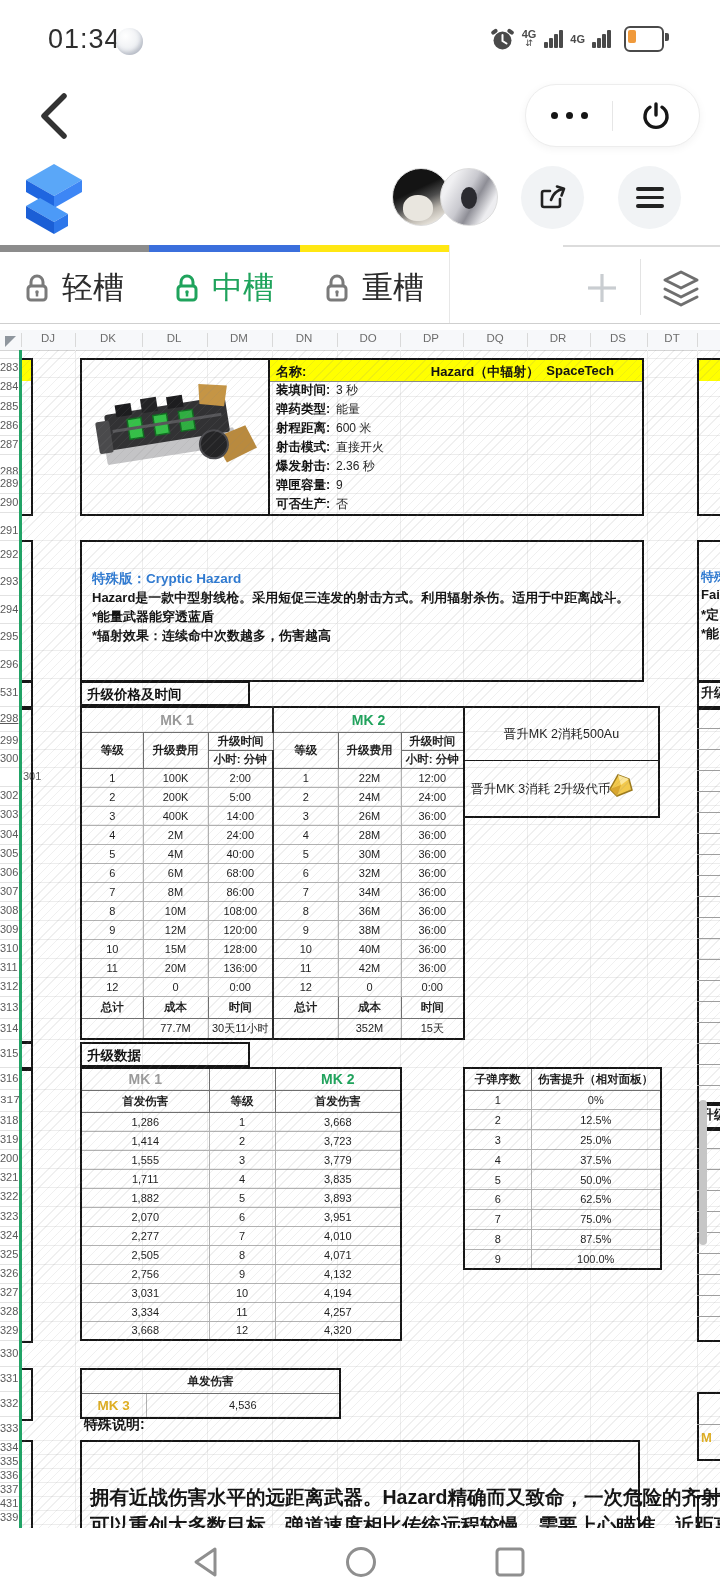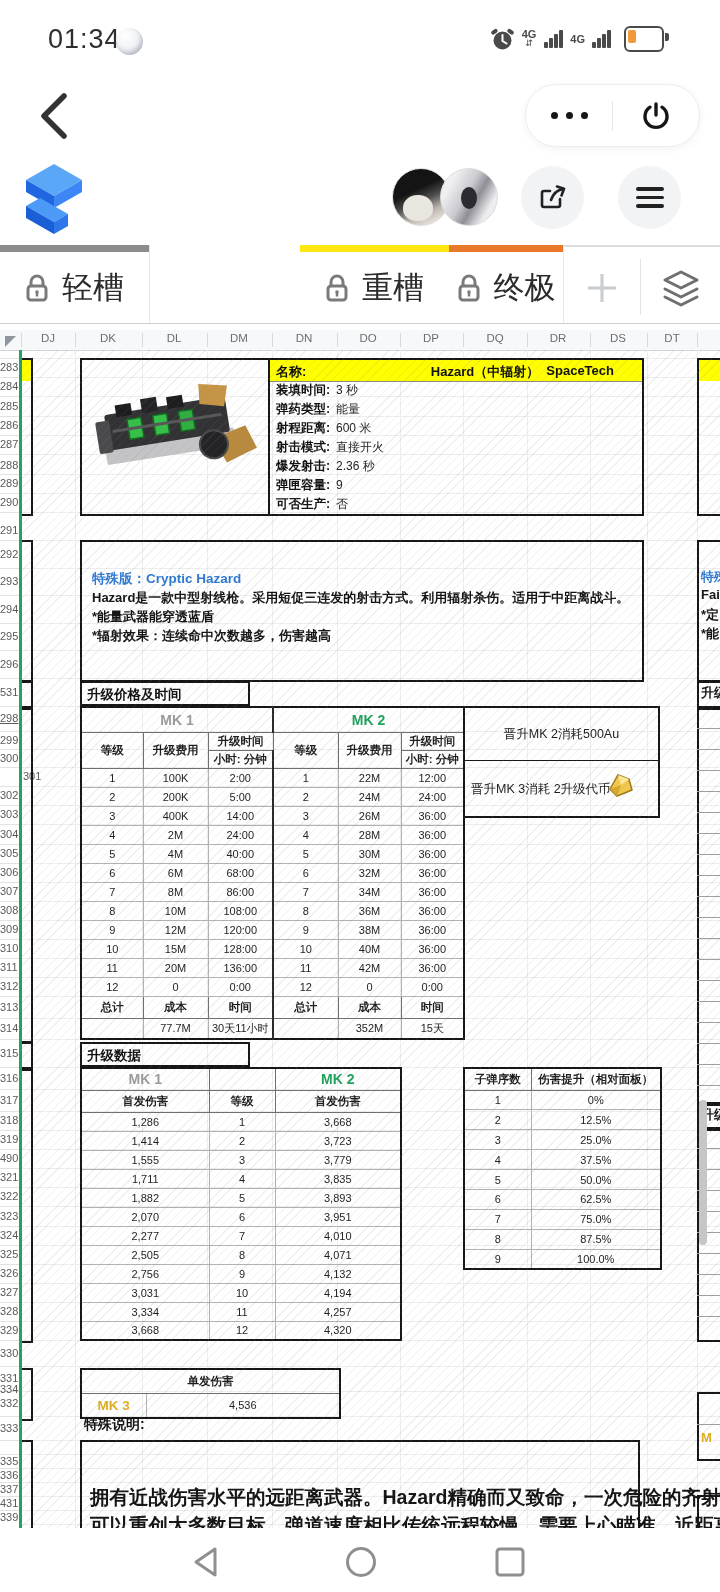--- a/index.html
+++ b/index.html
@@ -252,42 +252,42 @@
         <div class="inner">
           <svg width="24" height="28" viewBox="0 0 24 28">
             <path d="M6 12 V8 a6 6 0 0 1 12 0 v4" stroke="#7a7a7a" stroke-width="3" fill="none"></path>
             <rect x="3" y="12" width="18" height="14" rx="3" stroke="#7a7a7a" stroke-width="3" fill="none"></rect>
             <circle cx="12" cy="18" r="1.8" fill="#7a7a7a"></circle>
             <line x1="12" y1="19" x2="12" y2="22.5" stroke="#7a7a7a" stroke-width="2.5"></line>
           </svg>
           <span class="lbl">轻槽</span>
         </div>
       </div>
+      <div class="tab active" style="left: 149px; width: 151px;">
+        <i class="strip" style="background: rgb(59, 111, 220);"></i>
+        <div class="inner">
+          <svg width="24" height="28" viewBox="0 0 24 28">
+            <path d="M6 12 V8 a6 6 0 0 1 12 0 v4" stroke="#1fa35c" stroke-width="3" fill="none"></path>
+            <rect x="3" y="12" width="18" height="14" rx="3" stroke="#1fa35c" stroke-width="3" fill="none"></rect>
+            <circle cx="12" cy="18" r="1.8" fill="#1fa35c"></circle>
+            <line x1="12" y1="19" x2="12" y2="22.5" stroke="#1fa35c" stroke-width="2.5"></line>
+          </svg>
+          <span class="lbl">中槽</span>
+        </div>
+      </div>
       <div class="tab" style="left: 300px; width: 149px;">
         <i class="strip" style="background: rgb(255, 231, 19);"></i>
         <div class="inner">
           <svg width="24" height="28" viewBox="0 0 24 28">
             <path d="M6 12 V8 a6 6 0 0 1 12 0 v4" stroke="#7a7a7a" stroke-width="3" fill="none"></path>
             <rect x="3" y="12" width="18" height="14" rx="3" stroke="#7a7a7a" stroke-width="3" fill="none"></rect>
             <circle cx="12" cy="18" r="1.8" fill="#7a7a7a"></circle>
             <line x1="12" y1="19" x2="12" y2="22.5" stroke="#7a7a7a" stroke-width="2.5"></line>
           </svg>
           <span class="lbl">重槽</span>
-        </div>
-      </div>
-      <div class="tab" style="left: 449px; width: 114px;">
-        <i class="strip" style="background: rgb(232, 121, 42);"></i>
-        <div class="inner">
-          <svg width="24" height="28" viewBox="0 0 24 28">
-            <path d="M6 12 V8 a6 6 0 0 1 12 0 v4" stroke="#7a7a7a" stroke-width="3" fill="none"></path>
-            <rect x="3" y="12" width="18" height="14" rx="3" stroke="#7a7a7a" stroke-width="3" fill="none"></rect>
-            <circle cx="12" cy="18" r="1.8" fill="#7a7a7a"></circle>
-            <line x1="12" y1="19" x2="12" y2="22.5" stroke="#7a7a7a" stroke-width="2.5"></line>
-          </svg>
-          <span class="lbl">终极</span>
         </div>
       </div>
     </div>
 
   <div class="sheet">
     <div class="col-header" id="colHeader">
       <i class="corner-tri"></i>
     <span class="col-letter" style="left: 48px;">DJ</span>
         <span class="col-letter" style="left: 108px;">DK</span>
         <span class="col-letter" style="left: 174px;">DL</span>
@@ -316,21 +316,21 @@
         <div class="row-num" style="top: 28px; height: 19px; line-height: 19px;">283</div>
         <i class="row-line" style="top: 28px;"></i>
         <div class="row-num" style="top: 47px; height: 19px; line-height: 19px;">284</div>
         <i class="row-line" style="top: 47px;"></i>
         <div class="row-num" style="top: 66px; height: 20px; line-height: 20px;">285</div>
         <i class="row-line" style="top: 66px;"></i>
         <div class="row-num" style="top: 86px; height: 19px; line-height: 19px;">286</div>
         <i class="row-line" style="top: 86px;"></i>
         <div class="row-num" style="top: 105px; height: 19px; line-height: 19px;">287</div>
         <i class="row-line" style="top: 105px;"></i>
-        <div class="row-num" style="top: 125px; height: 20px; line-height: 20px;">288</div>
+        <div class="row-num" style="top: 131px; height: 20px; line-height: 20px;">288</div>
         <i class="row-line" style="top: 124px;"></i>
         <div class="row-num" style="top: 144px; height: 19px; line-height: 19px;">289</div>
         <i class="row-line" style="top: 144px;"></i>
         <div class="row-num" style="top: 163px; height: 19px; line-height: 19px;">290</div>
         <i class="row-line" style="top: 163px;"></i>
         <div class="row-num" style="top: 186px; height: 28px; line-height: 28px;">291</div>
         <i class="row-line" style="top: 182px;"></i>
         <div class="row-num" style="top: 210px; height: 28px; line-height: 28px;">292</div>
         <i class="row-line" style="top: 210px;"></i>
         <div class="row-num" style="top: 238px; height: 27px; line-height: 27px;">293</div>
@@ -374,27 +374,27 @@
         <div class="row-num" style="top: 647px; height: 19px; line-height: 19px;">312</div>
         <i class="row-line" style="top: 647px;"></i>
         <div class="row-num" style="top: 666px; height: 22px; line-height: 22px;">313</div>
         <i class="row-line" style="top: 666px;"></i>
         <div class="row-num" style="top: 688px; height: 21px; line-height: 21px;">314</div>
         <i class="row-line" style="top: 688px;"></i>
         <div class="row-num" style="top: 709px; height: 28px; line-height: 28px;">315</div>
         <i class="row-line" style="top: 709px;"></i>
         <div class="row-num" style="top: 737px; height: 22px; line-height: 22px;">316</div>
         <i class="row-line" style="top: 737px;"></i>
-        <div class="row-num" style="top: 759px; height: 22px; line-height: 22px;">317</div>
+        <div class="row-num" style="top: 759px; height: 22px; line-height: 22px; font-family: Liberation Mono, monospace;">317</div>
         <i class="row-line" style="top: 759px;"></i>
         <div class="row-num" style="top: 781px; height: 19px; line-height: 19px;">318</div>
         <i class="row-line" style="top: 781px;"></i>
         <div class="row-num" style="top: 800px; height: 19px; line-height: 19px;">319</div>
         <i class="row-line" style="top: 800px;"></i>
-        <div class="row-num" style="top: 819px; height: 19px; line-height: 19px;">490</div>
+        <div class="row-num" style="top: 819px; height: 19px; line-height: 19px;">200</div>
         <i class="row-line" style="top: 819px;"></i>
         <div class="row-num" style="top: 838px; height: 19px; line-height: 19px;">321</div>
         <i class="row-line" style="top: 838px;"></i>
         <div class="row-num" style="top: 857px; height: 19px; line-height: 19px;">322</div>
         <i class="row-line" style="top: 857px;"></i>
         <div class="row-num" style="top: 876px; height: 20px; line-height: 20px;">323</div>
         <i class="row-line" style="top: 876px;"></i>
         <div class="row-num" style="top: 896px; height: 19px; line-height: 19px;">324</div>
         <i class="row-line" style="top: 896px;"></i>
         <div class="row-num" style="top: 915px; height: 19px; line-height: 19px;">325</div>
@@ -408,21 +408,21 @@
         <div class="row-num" style="top: 991px; height: 19px; line-height: 19px;">329</div>
         <i class="row-line" style="top: 991px;"></i>
         <div class="row-num" style="top: 1010px; height: 26px; line-height: 26px;">330</div>
         <i class="row-line" style="top: 1010px;"></i>
         <div class="row-num" style="top: 1036px; height: 25px; line-height: 25px;">331</div>
         <i class="row-line" style="top: 1036px;"></i>
         <div class="row-num" style="top: 1061px; height: 25px; line-height: 25px;">332</div>
         <i class="row-line" style="top: 1061px;"></i>
         <div class="row-num" style="top: 1086px; height: 24px; line-height: 24px;">333</div>
         <i class="row-line" style="top: 1086px;"></i>
-        <div class="row-num" style="top: 1052px; height: 14px; line-height: 14px;">334</div>
+        <div class="row-num" style="top: 1110px; height: 14px; line-height: 14px;">334</div>
         <i class="row-line" style="top: 1110px;"></i>
         <div class="row-num" style="top: 1124px; height: 14px; line-height: 14px;">335</div>
         <i class="row-line" style="top: 1124px;"></i>
         <div class="row-num" style="top: 1138px; height: 14px; line-height: 14px;">336</div>
         <i class="row-line" style="top: 1138px;"></i>
         <div class="row-num" style="top: 1152px; height: 14px; line-height: 14px;">337</div>
         <i class="row-line" style="top: 1152px;"></i>
         <div class="row-num" style="top: 1166px; height: 14px; line-height: 14px;">431</div>
         <i class="row-line" style="top: 1166px;"></i>
         <div class="row-num" style="top: 1180px; height: 14px; line-height: 14px;">339</div>

